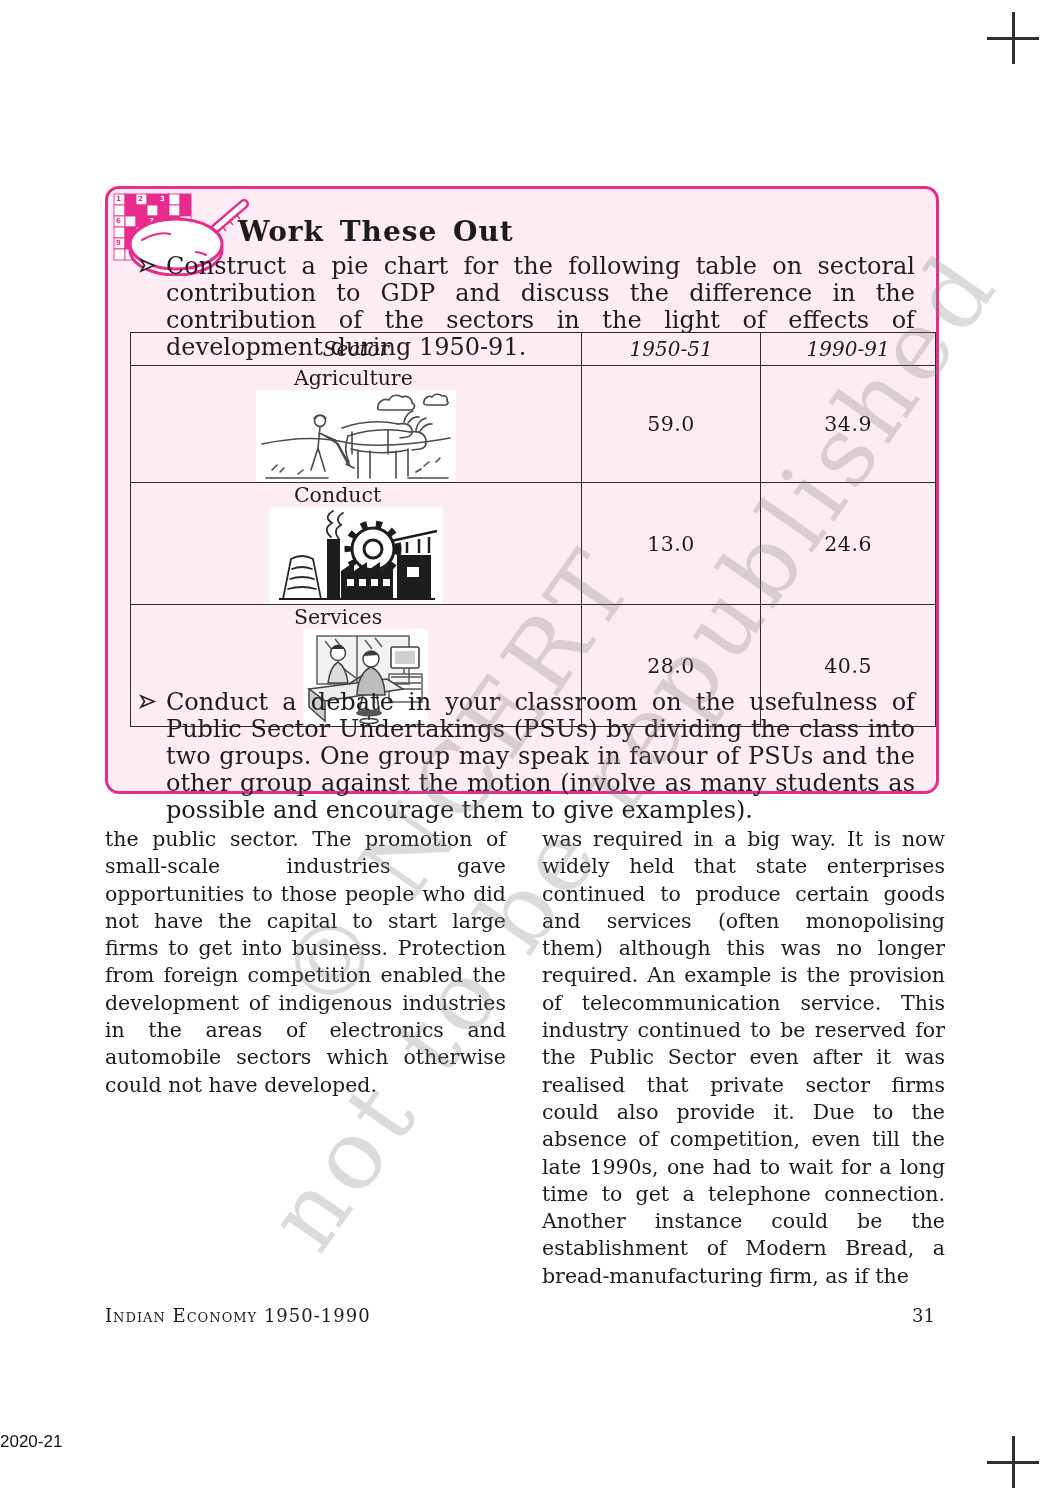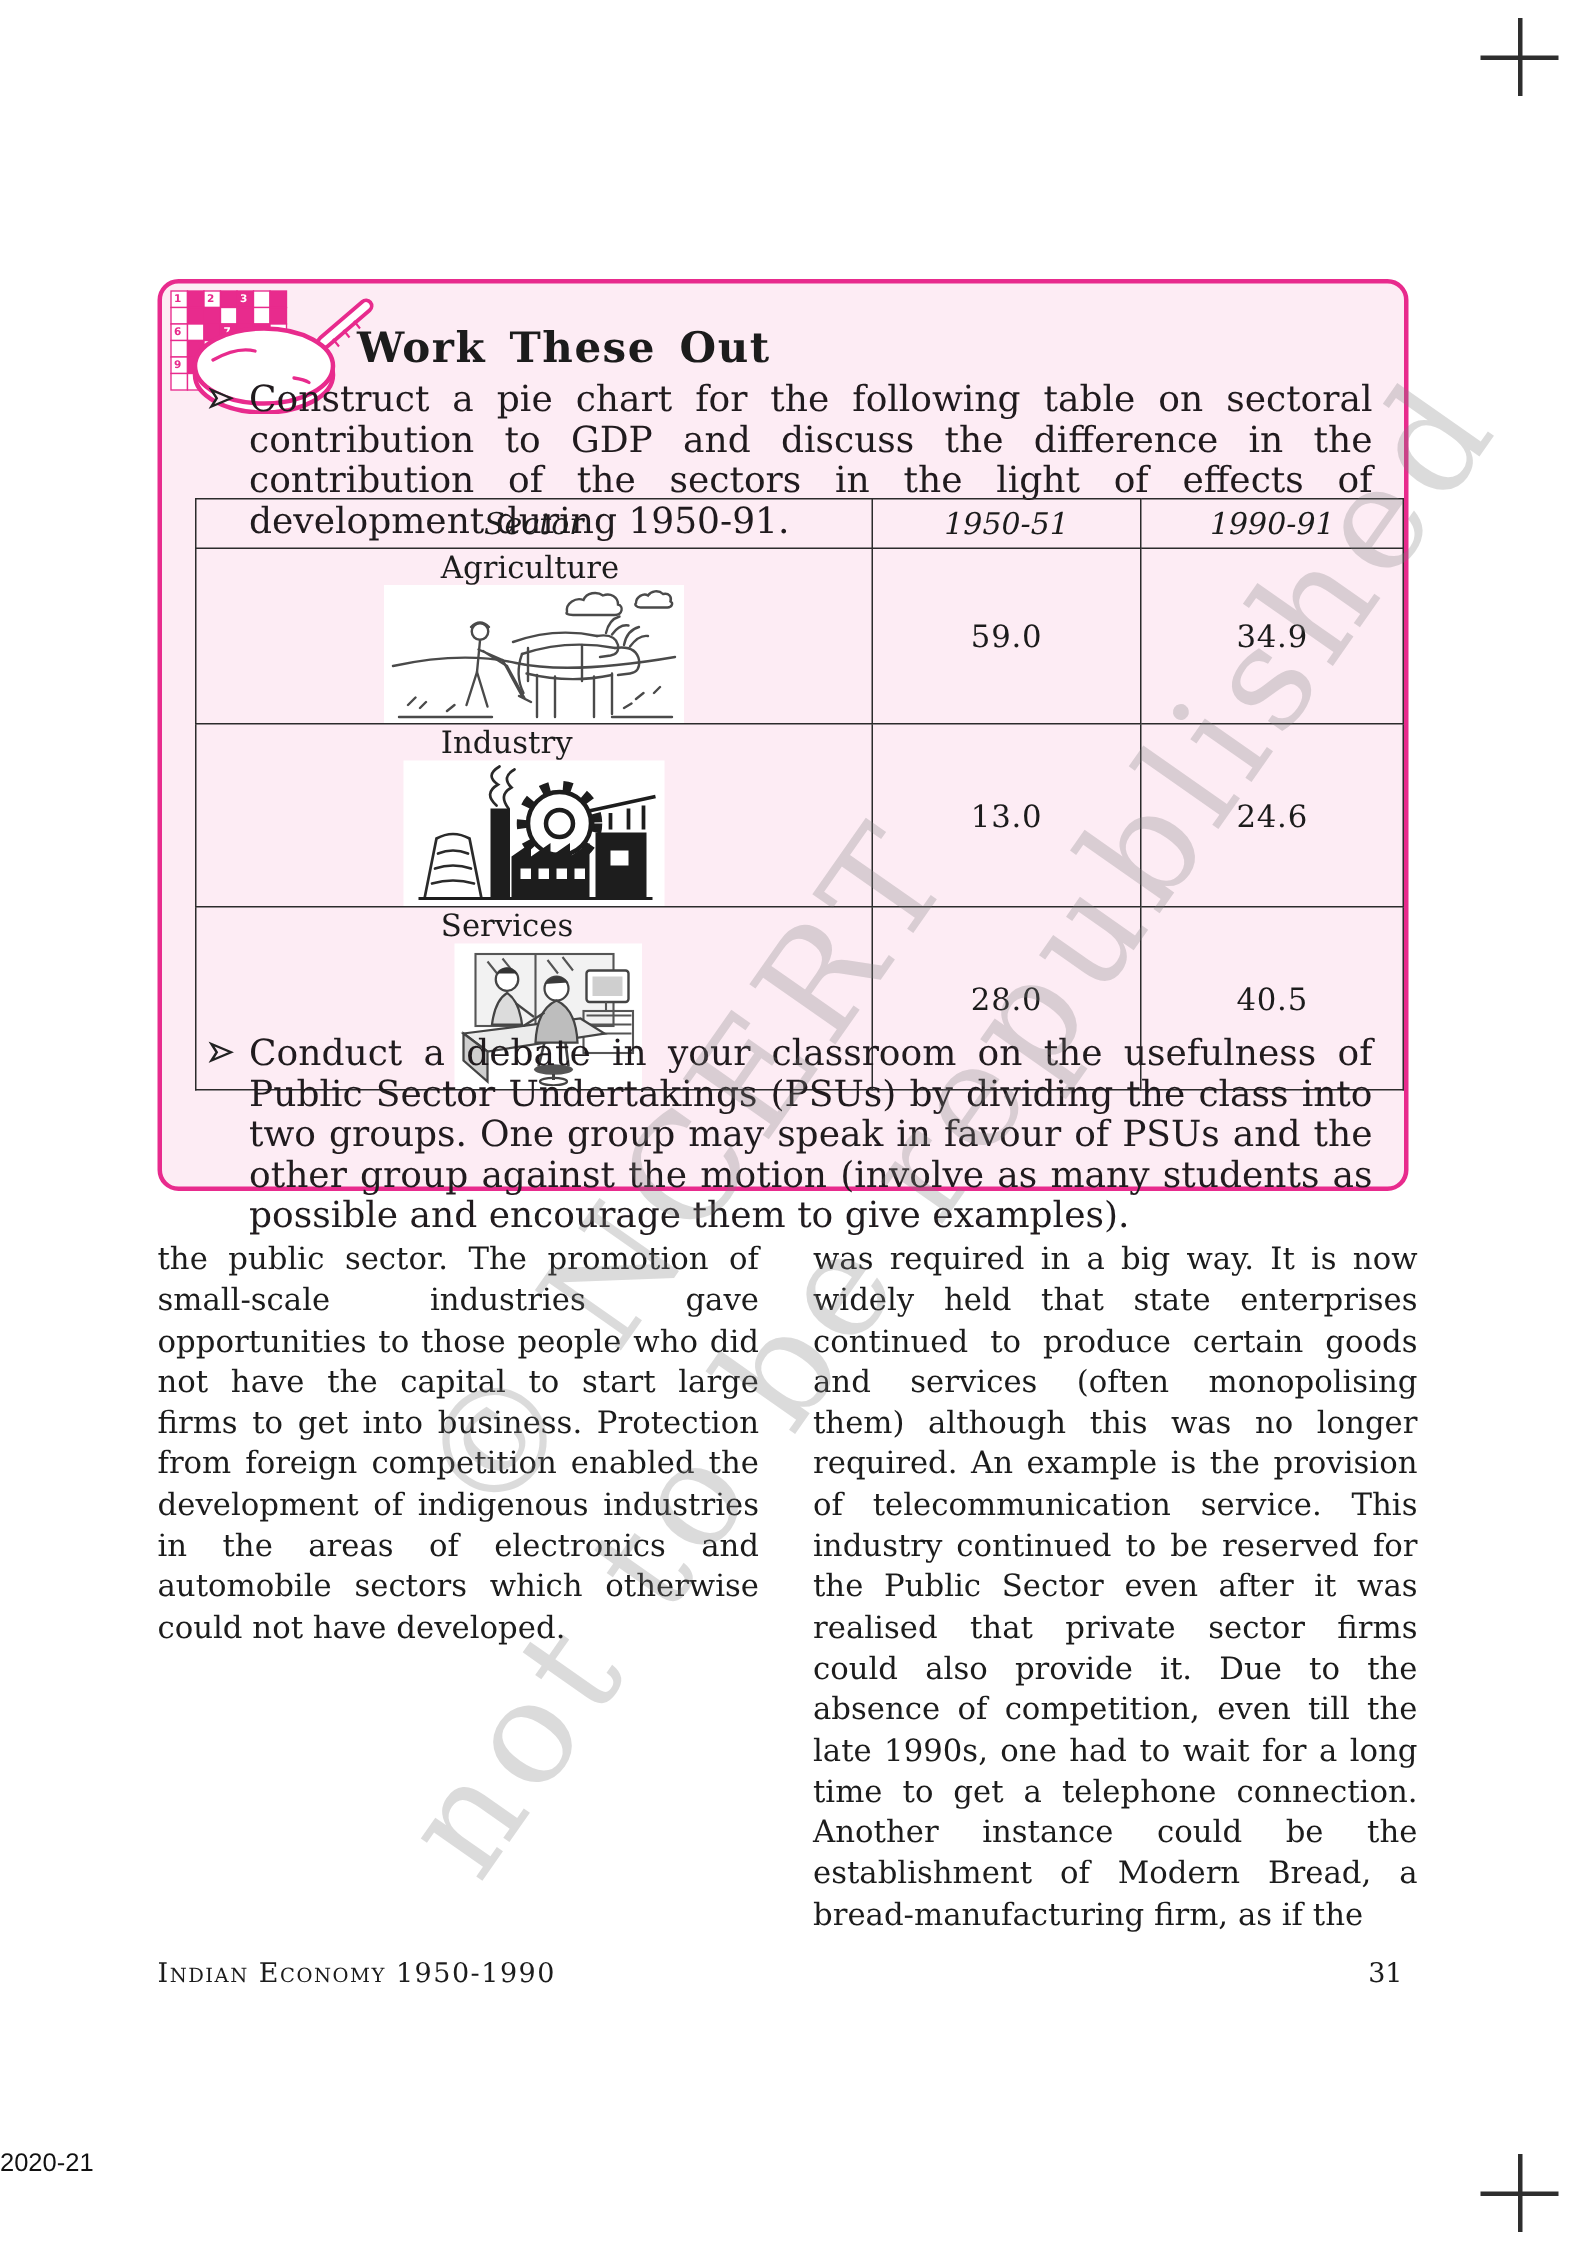--- a/index.html
+++ b/index.html
@@ -212,21 +212,21 @@
                 </svg>
               </span>
             </div>
           </td>
           <td class="num">59.0</td>
           <td class="num">34.9</td>
         </tr>
         <tr>
           <td>
             <div class="sector-cell-inner">
-              <span class="sector-label">Industry</span>
+              <span class="sector-label">Conduct</span>
               <span class="illu illu-ind">
                 <svg width="170" height="93" viewBox="0 0 170 93">
                   <g fill="none" stroke="#2a2a2a" stroke-width="1.8" stroke-linecap="round">
                     <path d="M12 90 L20 50 Q31 44 42 50 L50 90 Z" fill="#ffffff"></path>
                     <path d="M21 60 q10 -4 20 0 M19 70 q12 -4 24 0 M17 80 q14 -4 28 0"></path>
                     <path d="M60 28 q-9 -8 1 -14 q-9 -6 1 -12 M68 30 q-7 -9 2 -14 q-7 -7 2 -12"></path>
                   </g>
                   <rect x="56" y="30" width="13" height="60" fill="#1d1d1d"></rect>
 
                   <circle cx="102" cy="40" r="21" fill="#ffffff" stroke="#1d1d1d" stroke-width="3"></circle>

